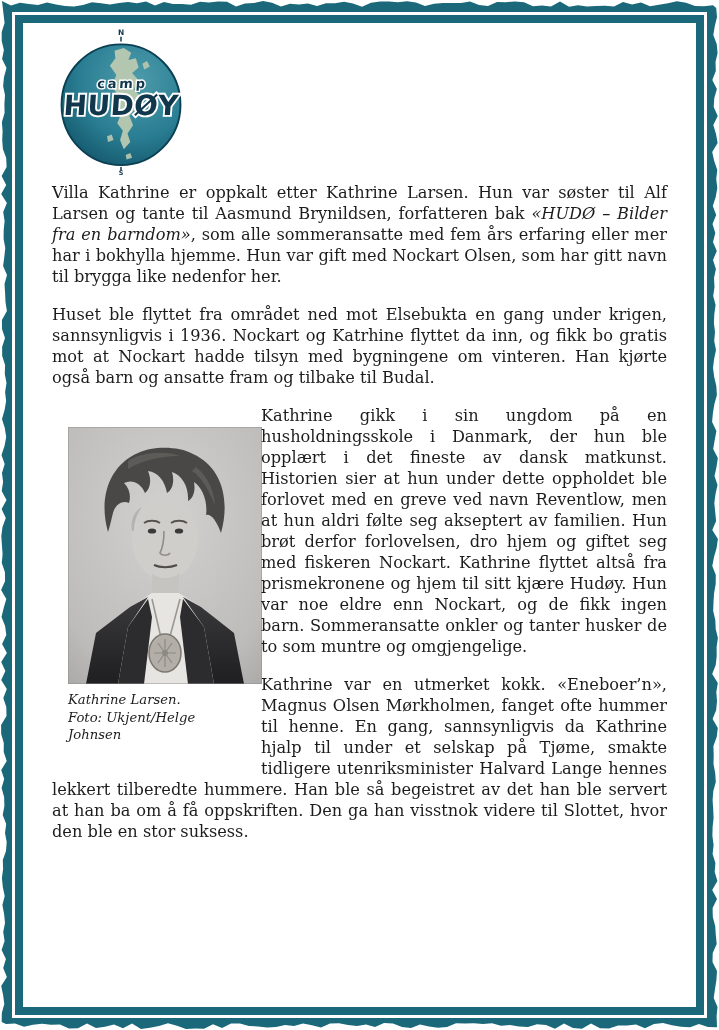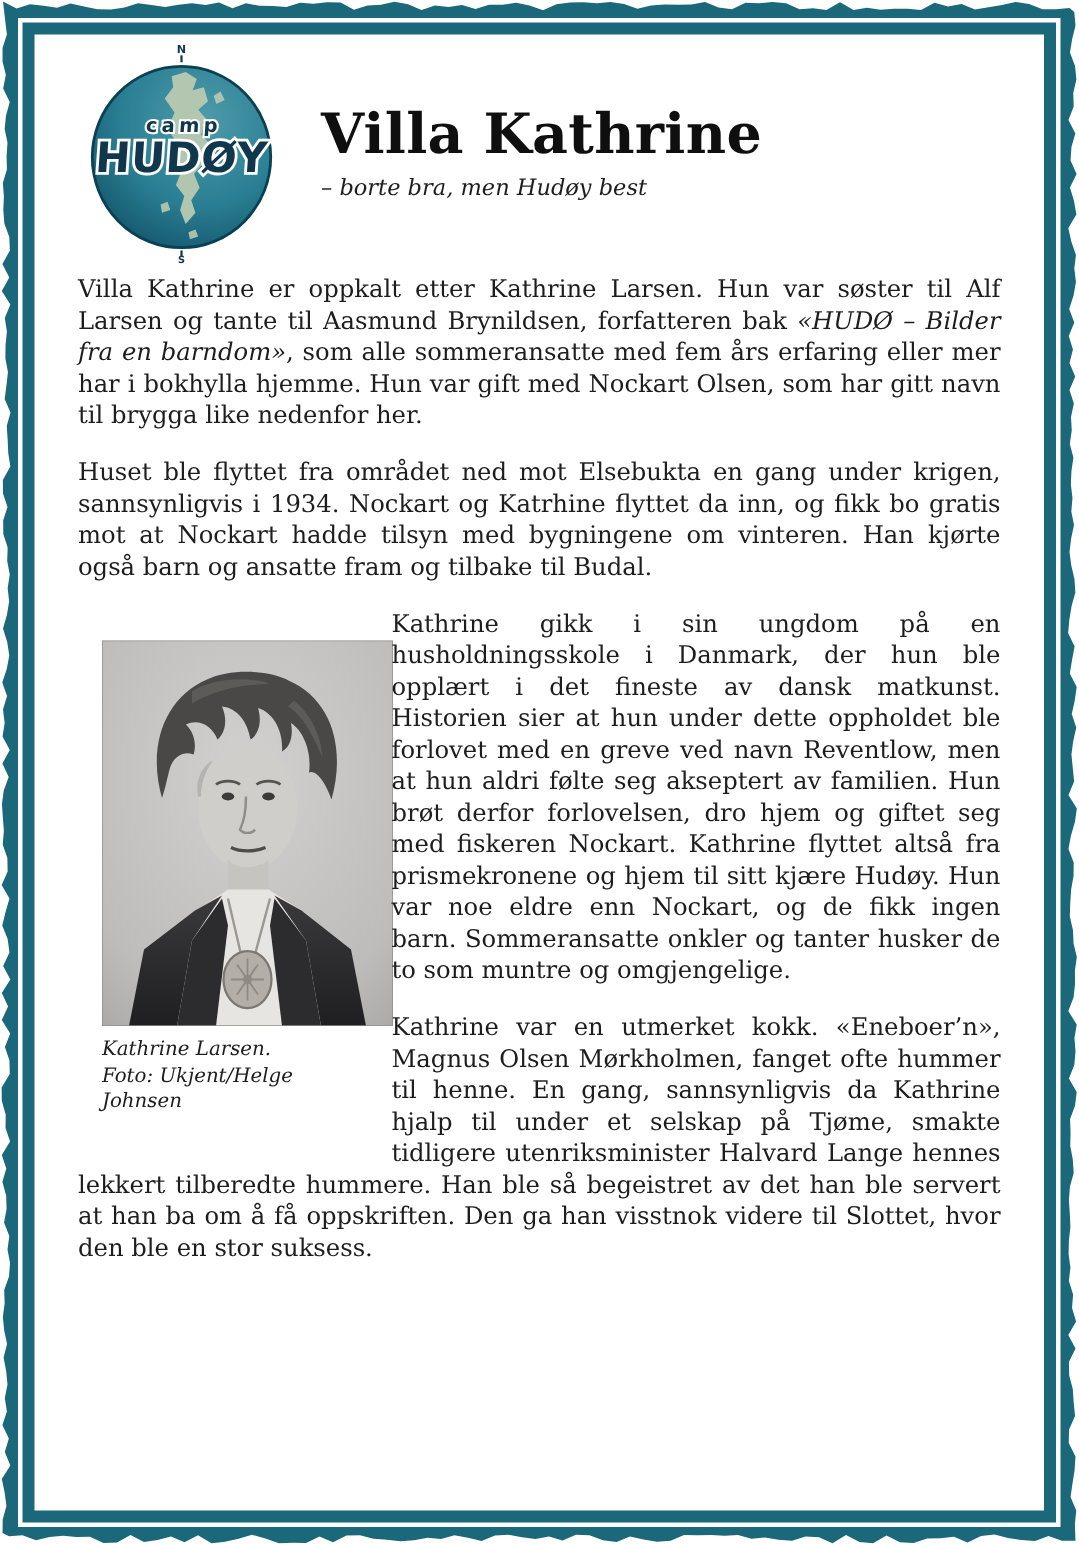--- a/index.html
+++ b/index.html
@@ -56,31 +56,27 @@
           <path fill="#b9c9b0" opacity="0.9" d="M90,138 L95,136 L97,141 L91,143 Z"></path>
           <ellipse cx="85" cy="84" rx="64" ry="65" fill="none" stroke="#0b3f52" stroke-width="2"></ellipse>
           <g transform="skewX(-4)">
             <text x="91" y="66" font-size="14" text-anchor="middle" font-weight="bold" font-family="DejaVu Sans, sans-serif" letter-spacing="3" fill="#11374d" stroke="#ffffff" stroke-width="3" paint-order="stroke">camp</text>
             <text x="91" y="95" font-size="30" text-anchor="middle" font-weight="bold" font-family="DejaVu Sans, sans-serif" letter-spacing="0.5" fill="#11374d" stroke="#ffffff" stroke-width="4" paint-order="stroke">HUDØY</text>
           </g>
           <line x1="85" y1="151" x2="85" y2="155" stroke="#13384d" stroke-width="1.6"></line>
           <text x="85" y="160" font-size="7" text-anchor="middle" fill="#13384d" font-family="DejaVu Sans, sans-serif" font-weight="bold">S</text>
         </svg>
       </div>
-      <div class="title-block">
-        <div class="page-title">Villa Kathrine</div>
-        <div class="page-subtitle">– borte bra, men Hudøy best</div>
-      </div>
     </div>
 
     <div class="article">
 
       <p><span>Villa Kathrine er oppkalt etter Kathrine Larsen. Hun var søster til Alf Larsen og tante til Aasmund Brynildsen, forfatteren bak </span><span class="ital">«HUDØ – Bilder fra en barndom»</span><span>, som alle sommeransatte med fem års erfaring eller mer har i bokhylla hjemme. Hun var gift med Nockart Olsen, som har gitt navn til brygga like nedenfor her.</span></p>
 
-      <p>Huset ble flyttet fra området ned mot Elsebukta en gang under krigen, sannsynligvis i 1934. Nockart og Katrhine flyttet da inn, og fikk bo gratis mot at Nockart hadde tilsyn med bygningene om vinteren. Han kjørte også barn og ansatte fram og tilbake til Budal.</p>
+      <p>Huset ble flyttet fra området ned mot Elsebukta en gang under krigen, sannsynligvis i 1936. Nockart og Katrhine flyttet da inn, og fikk bo gratis mot at Nockart hadde tilsyn med bygningene om vinteren. Han kjørte også barn og ansatte fram og tilbake til Budal.</p>
 
       <div class="wrap-section">
         <figure class="photo">
           <svg viewBox="0 0 194 257" xmlns="http://www.w3.org/2000/svg">
             <defs>
               <radialGradient id="bgGrad" cx="0.5" cy="0.35" r="0.9">
                 <stop offset="0" stop-color="#d2d1cf"></stop>
                 <stop offset="0.7" stop-color="#bdbcba"></stop>
                 <stop offset="1" stop-color="#a3a2a0"></stop>
               </radialGradient>

